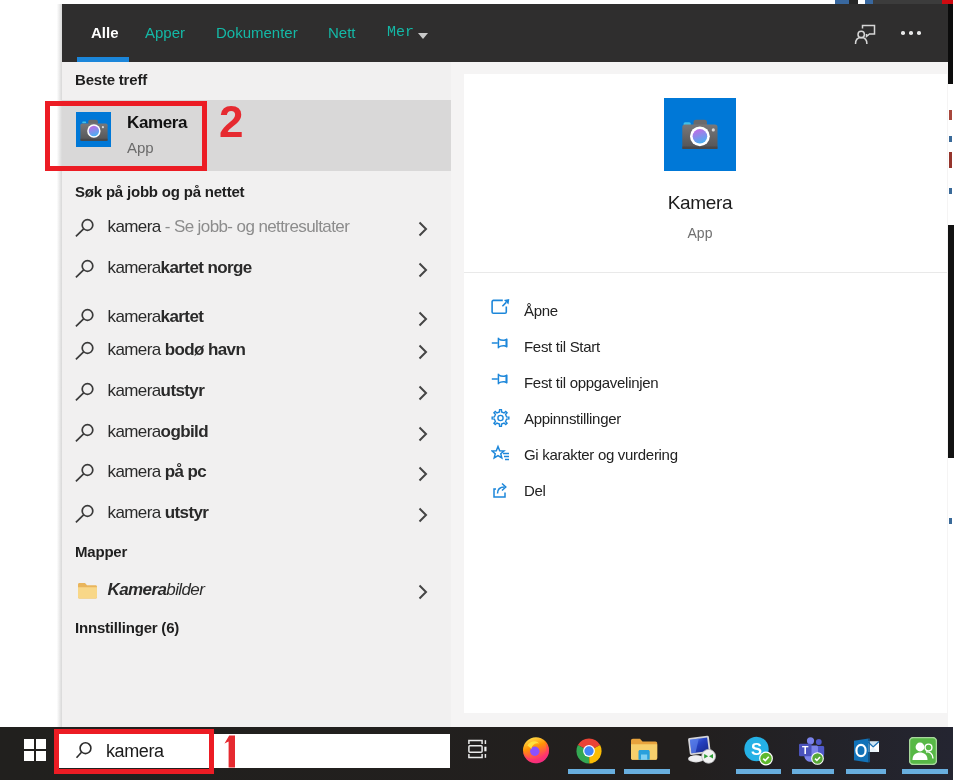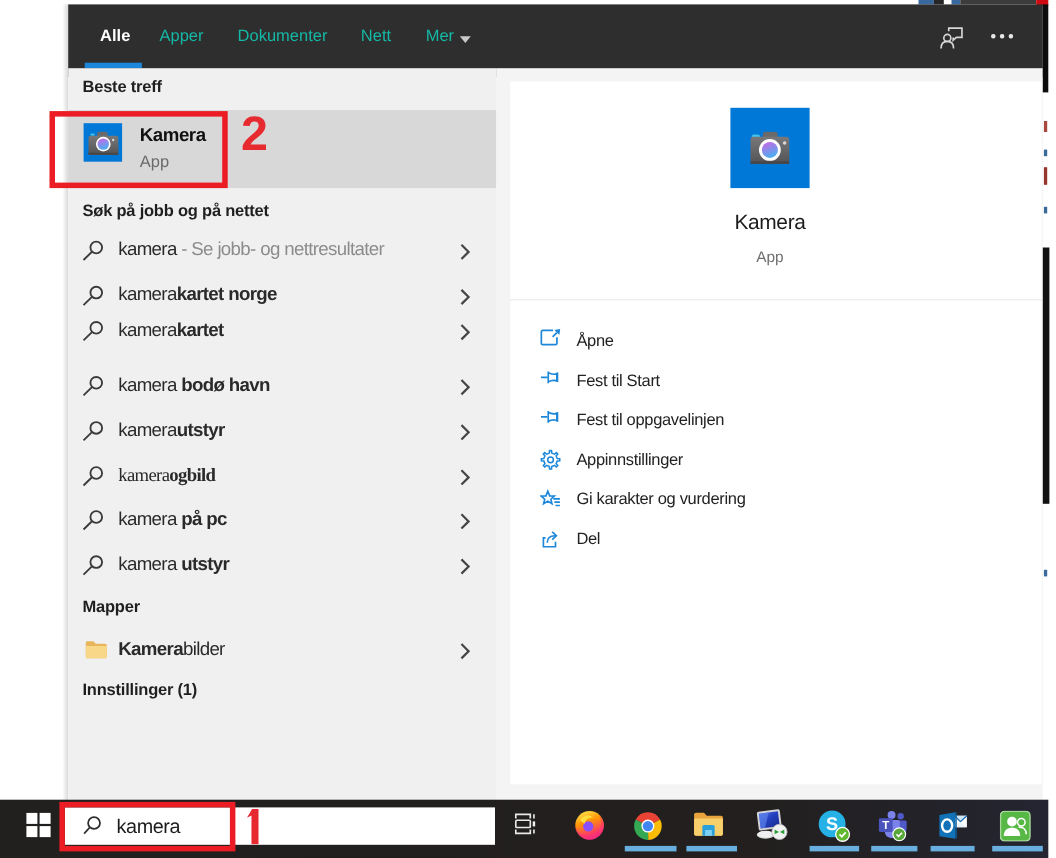--- a/index.html
+++ b/index.html
@@ -24,21 +24,21 @@
 <div class="abs" style="left:873px;top:0;width:69px;height:4px;background:#3c3c3c;"></div>
 <div class="abs" style="left:942px;top:0;width:11px;height:5px;background:#cf0a10;"></div>
 
 <div class="abs" style="left:57px;top:4px;width:5px;height:723px;background:linear-gradient(to right,#fdfdfd,#d8d8d8);"></div>
 
 <div class="abs" style="left:62px;top:4px;width:886px;height:66px;background:#2f2e2e;">
   <span class="tab" style="left:29px;color:#fff;font-weight:bold;">Alle</span>
   <span class="tab" style="left:83px;">Apper</span>
   <span class="tab" style="left:154px;">Dokumenter</span>
   <span class="tab" style="left:266px;text-align:right;">Nett</span>
-  <span class="tab" style="left:325px;">Mer</span>
+  <span class="tab" style="left:325px;font-family:Liberation Mono, monospace;">Mer</span>
   <svg class="abs" style="left:355px;top:28px;" width="12" height="8" viewBox="0 0 12 8">
       <path d="M1 1 L6 7 L11 1 Z" fill="#c9c9c9"></path>
     </svg>
   <div class="abs" style="left:15px;top:53px;width:52px;height:5px;background:#1b86da;"></div>
 
   <svg class="abs" style="left:791px;top:19px;" width="24" height="24" viewBox="0 0 24 24" fill="none" stroke="#d6d6d6" stroke-width="1.5">
     <circle cx="8.2" cy="11.5" r="3.2"></circle>
     <path d="M2.5 21 C2.5 16.5 5 14.6 8.2 14.6 C11.4 14.6 13.9 16.5 13.9 21"></path>
     <path d="M9.5 5.5 V2.5 H21.5 V11 H16.5 L13.5 13.5 V11"></path>
   </svg>
@@ -99,21 +99,21 @@
 <div class="row" style="top:249px;">
   <svg class="mag" width="20" height="20" viewBox="0 0 20 20" fill="none" stroke="#3a3a3a" stroke-width="1.7">
       <circle cx="12.5" cy="7" r="5.3"></circle>
       <path d="M8.6 10.9 L0.9 18.4"></path>
     </svg>
   <span class="rowtxt">kamera<b>kartet norge</b></span>
   <svg class="chev" width="10" height="16" viewBox="0 0 10 16" fill="none" stroke="#454545" stroke-width="2">
       <path d="M1.5 1.5 L8 8 L1.5 14.5"></path>
     </svg>
 </div>
-<div class="row" style="top:281px;">
+<div class="row" style="top:298px;">
   <svg class="mag" width="20" height="20" viewBox="0 0 20 20" fill="none" stroke="#3a3a3a" stroke-width="1.7">
       <circle cx="12.5" cy="7" r="5.3"></circle>
       <path d="M8.6 10.9 L0.9 18.4"></path>
     </svg>
   <span class="rowtxt">kamera<b>kartet</b></span>
   <svg class="chev" width="10" height="16" viewBox="0 0 10 16" fill="none" stroke="#454545" stroke-width="2">
       <path d="M1.5 1.5 L8 8 L1.5 14.5"></path>
     </svg>
 </div>
 <div class="row" style="top:331px;">
@@ -129,21 +129,21 @@
 <div class="row" style="top:372px;">
   <svg class="mag" width="20" height="20" viewBox="0 0 20 20" fill="none" stroke="#3a3a3a" stroke-width="1.7">
       <circle cx="12.5" cy="7" r="5.3"></circle>
       <path d="M8.6 10.9 L0.9 18.4"></path>
     </svg>
   <span class="rowtxt">kamera<b>utstyr</b></span>
   <svg class="chev" width="10" height="16" viewBox="0 0 10 16" fill="none" stroke="#454545" stroke-width="2">
       <path d="M1.5 1.5 L8 8 L1.5 14.5"></path>
     </svg>
 </div>
-<div class="row" style="top:413px;font-family:Liberation Serif, serif;">
+<div class="row" style="top:413px;">
   <svg class="mag" width="20" height="20" viewBox="0 0 20 20" fill="none" stroke="#3a3a3a" stroke-width="1.7">
       <circle cx="12.5" cy="7" r="5.3"></circle>
       <path d="M8.6 10.9 L0.9 18.4"></path>
     </svg>
   <span class="rowtxt">kamera<b>ogbild</b></span>
   <svg class="chev" width="10" height="16" viewBox="0 0 10 16" fill="none" stroke="#454545" stroke-width="2">
       <path d="M1.5 1.5 L8 8 L1.5 14.5"></path>
     </svg>
 </div>
 <div class="row" style="top:453px;">
@@ -162,32 +162,32 @@
       <path d="M8.6 10.9 L0.9 18.4"></path>
     </svg>
   <span class="rowtxt">kamera <b>utstyr</b></span>
   <svg class="chev" width="10" height="16" viewBox="0 0 10 16" fill="none" stroke="#454545" stroke-width="2">
       <path d="M1.5 1.5 L8 8 L1.5 14.5"></path>
     </svg>
 </div>
 
 <div class="hdr" style="left:75px;top:543px;">Mapper</div>
 
-<div class="row" style="top:571px;">
+<div class="row" style="top:571px;font-style:italic;">
   <svg class="mag" style="left:15px;" width="21" height="19" viewBox="0 0 21 19">
     <path d="M1 3.5 C1 2.7 1.6 2 2.4 2 H8 L10 4.2 H18.6 C19.4 4.2 20 4.9 20 5.7 V16 C20 16.8 19.4 17.5 18.6 17.5 H2.4 C1.6 17.5 1 16.8 1 16 Z" fill="#e9b55c"></path>
     <path d="M1 6.3 H20 V16 C20 16.8 19.4 17.5 18.6 17.5 H2.4 C1.6 17.5 1 16.8 1 16 Z" fill="#f8d788"></path>
   </svg>
   <span class="rowtxt"><b>Kamera</b>bilder</span>
   <svg class="chev" width="10" height="16" viewBox="0 0 10 16" fill="none" stroke="#454545" stroke-width="2">
       <path d="M1.5 1.5 L8 8 L1.5 14.5"></path>
     </svg>
 </div>
 
-<div class="hdr" style="left:75px;top:619px;">Innstillinger (1)</div>
+<div class="hdr" style="left:75px;top:619px;">Innstillinger (6)</div>
 
 <div class="abs" style="left:664px;top:98px;width:72px;height:73px;background:#0078d7;">
   <svg width="72" height="73" viewBox="0 0 72 73">
     <rect x="19.5" y="24.3" width="7.4" height="3.4" rx="1.7" fill="#3fc0ea"></rect>
     <rect x="29.5" y="21.8" width="13.5" height="8" rx="2.6" fill="#6a6a6c"></rect>
     <rect x="18.3" y="26.4" width="35.2" height="24.6" rx="2.6" fill="url(#camb)"></rect>
     <rect x="18.3" y="48.6" width="35.2" height="2.4" fill="#48484a"></rect>
     <circle cx="35.9" cy="38.3" r="9.9" fill="#fff"></circle>
     <circle cx="35.9" cy="38.3" r="7.3" fill="url(#caml)"></circle>
     <circle cx="49.3" cy="31.9" r="1.6" fill="#d9d9d9"></circle>

